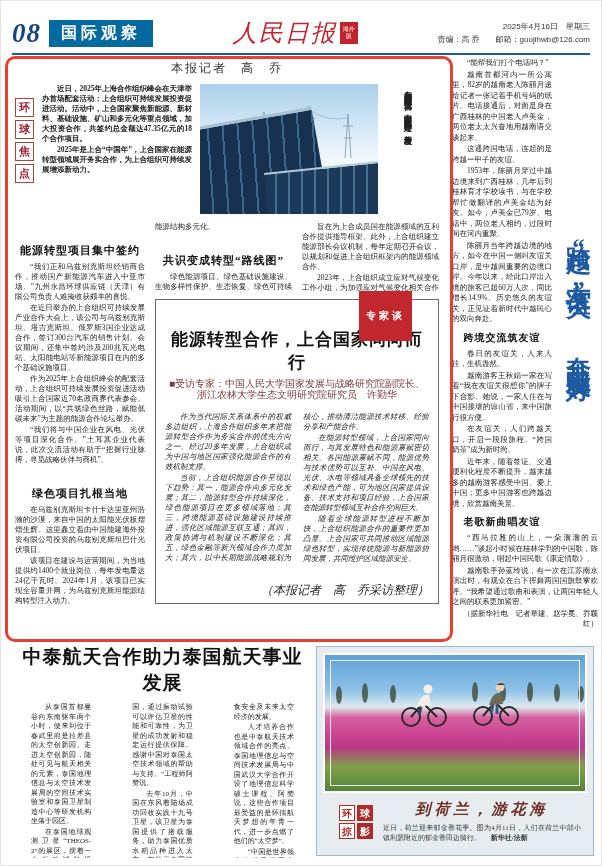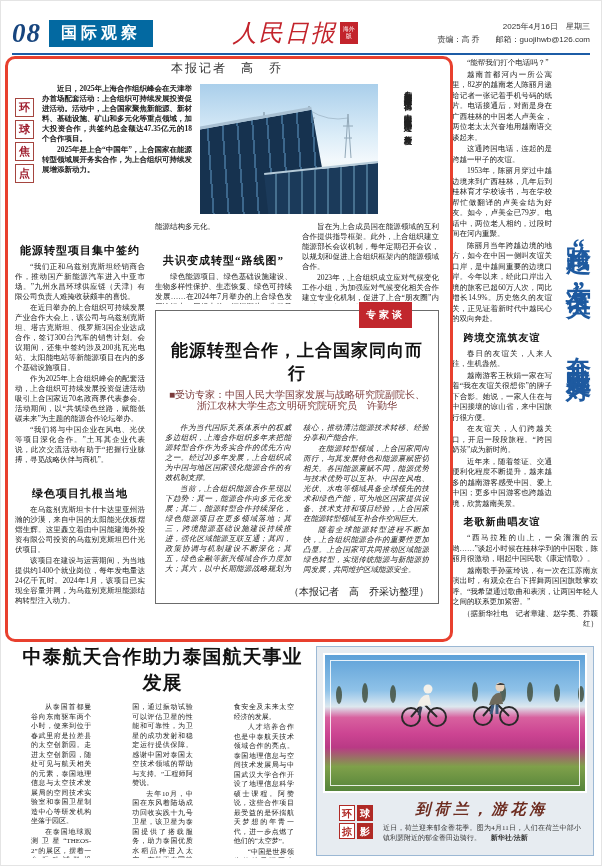--- a/index.html
+++ b/index.html
@@ -43,26 +43,26 @@
   .bcol1{width:130px;overflow:hidden;}
   h3.sub{font-size:11px;font-weight:bold;text-align:center;margin:21px 0 4px;letter-spacing:1px;color:#111;}
   .bodytxt p{font-size:7.5px;line-height:10px;text-align:justify;text-indent:2em;margin:0 0 1px;color:#222;}
   .bcol-rest{flex:1;display:flex;flex-direction:column;overflow:hidden;}
   .two-col{height:104px;overflow:hidden;display:flex;gap:10px;}
   .tc{flex:1;overflow:hidden;}
   .tc .noindent{text-indent:0;}
   
   .expert{flex:1;border:1px solid #6b6b6b;margin-top:6px;position:relative;padding:8px 9px 4px;overflow:visible;}
   .expert-tab{position:absolute;top:-9px;right:26px;background:#c1272d;color:#fff;font-size:10px;
-              font-weight:bold;letter-spacing:3px;padding:6px 7px;font-family:"Liberation Sans",sans-serif;}
+              font-weight:bold;letter-spacing:3px;padding:18px 7px;font-family:"Liberation Sans",sans-serif;}
   .expert-title{font-size:17px;font-weight:bold;text-align:center;letter-spacing:1px;margin:20px 0 4px;color:#111;}
   .expert-src{font-size:10px;text-align:center;color:#7a3a3a;line-height:11px;margin-bottom:12px;}
   .expert-body{columns:2;column-gap:12px;height:160px;overflow:hidden;font-style:italic;}
   .expert-body p{font-size:7.5px;line-height:10px;text-align:justify;text-indent:2em;margin:0 0 1px;color:#222;}
-  .expert-sign{text-align:right;font-size:10px;color:#222;margin-top:2px;}
+  .expert-sign{text-align:right;font-size:12px;font-style:italic;color:#222;margin-top:10px;}
   
   .right-art{position:absolute;left:452px;top:58px;width:146px;height:590px;overflow:hidden;}
   .vert-title{float:right;writing-mode:vertical-rl;text-orientation:upright;width:40px;height:450px;
               font-size:25px;font-weight:bold;color:#1e5aa0;letter-spacing:4px;line-height:40px;
               margin:10px 0 6px 6px;text-align:center;}
   .right-art p{font-size:7.5px;line-height:10.5px;text-align:justify;text-indent:2em;margin:0 0 1px;color:#222;}
   .right-art h3.sub{font-size:10px;margin:6px 0 4px;}
   .sign-right{text-align:right !important;text-indent:0 !important;}
   
   .bottom-art{position:absolute;left:15px;top:642px;width:295px;height:216px;overflow:hidden;}

